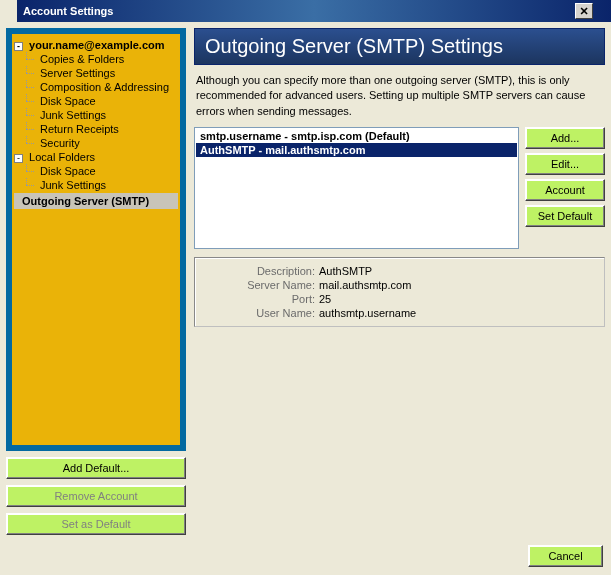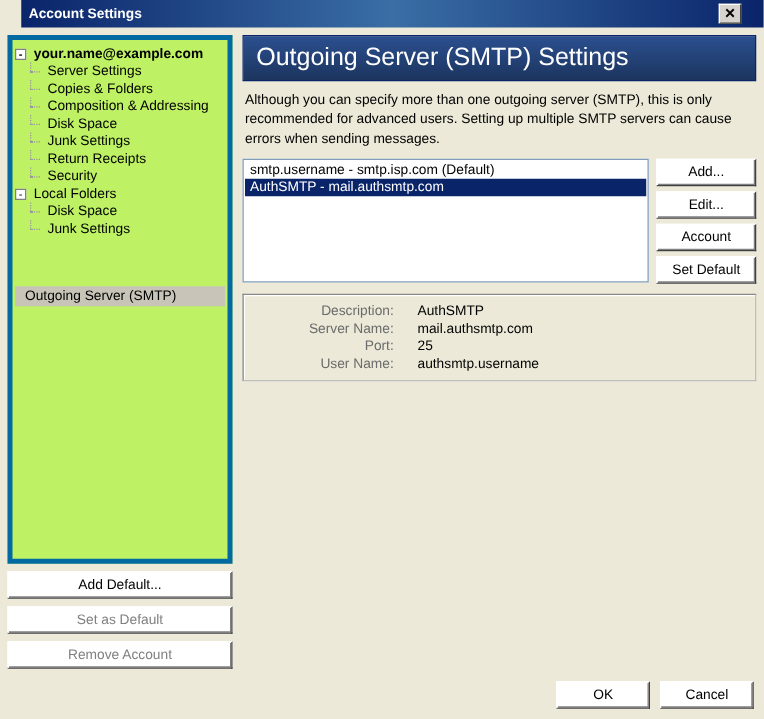--- a/index.html
+++ b/index.html
@@ -47,22 +47,22 @@
     min-height: 0;
   }
   .tree-panel {
     width: 180px;
     display:flex;
     flex-direction:column;
     gap:6px;
   }
   .tree {
     flex:1;
-    background:#bef264;
-    border:4px solid #0369a1;
+    background:#eab308;
+    border:6px solid #0369a1;
     padding: 4px 2px;
     overflow:auto;
   }
   .tree ul { list-style:none; margin:0; padding:0; }
   .tree li { padding: 1px 0 1px 0; white-space:nowrap; }
   .tree .top-item { font-weight:bold; }
   .tree .child { padding-left: 26px; position:relative; font-weight:normal;}
   .tree .child::before {
     content:""; position:absolute; left:12px; top:0; bottom:50%;
     border-left:1px dotted #999;
@@ -74,29 +74,28 @@
   .tree .expander {
     display:inline-block; width:9px; height:9px;
     border:1px solid #808080; background:#fff;
     font-size:9px; line-height:7px; text-align:center;
     margin-right:3px; vertical-align:middle;
   }
   .tree .sel-smtp {
     background:#c8c4b8;
     display:block;
     padding:2px 4px 2px 8px;
-    font-weight:normal;
-    margin-top:38px;
+    font-weight:bold;
   }
   .btn {
     height:22px;
     border:1px solid #fff;
     border-right-color:#404040;
     border-bottom-color:#404040;
-    background:#ffffff;
+    background:#bef264;
     box-shadow: inset -1px -1px #808080, inset 1px 1px #fff;
     font: 11px Tahoma, sans-serif;
     padding:0 8px;
     cursor:pointer;
   }
   .btn:disabled { color:#808080; cursor:default;}
   .btn.full { width:100%; }
   .right-pane {
     flex:1;
     display:flex;
@@ -111,37 +110,38 @@
     font-weight:normal;
     padding:6px 10px;
     border:1px solid #0a246a;
   }
   .desc { color:#000; line-height:1.4; padding:0 2px;}
   .list-row {
     display:flex; gap:6px;
   }
   .smtp-list {
     flex:1;
-    height:99px;
+    height:122px;
     background:#fff;
     border:1px solid #7f9db9;
     padding:1px;
     overflow:auto;
+    font-weight:bold;
   }
   .smtp-list .item { padding:1px 4px; cursor:default; }
   .smtp-list .item.selected { background:#0a246a; color:#fff; }
   .list-buttons { display:flex; flex-direction:column; gap:4px; width:80px;}
   .detail-box {
     border:1px solid #bfbfbf;
     border-top-color:#888; border-left-color:#888;
     background:#ece9d8;
     padding:6px 8px;
     box-shadow: inset 1px 1px #fff;
   }
-  .detail-row { display:flex; gap:19px; padding:1px 0;}
+  .detail-row { display:flex; gap:4px; padding:1px 0;}
   .detail-row .lbl { width:112px; text-align:right; color:#6b6b6b;}
   .footer {
     display:flex; justify-content:flex-end; gap:8px; padding:4px 2px 2px;
   }
   .footer .btn { width:75px; }
 </style>
 </head>
 <body>
 
 <div class="titlebar">
@@ -154,43 +154,43 @@
 <div class="body">
   <div class="main-columns">
 
     <div class="tree-panel">
       <div class="tree">
         <ul>
           <li class="top-item">
             <span class="expander">-</span>
             <span>your.name@example.com</span>
           </li>
+          <li class="child"><span>Copies &amp; Folders</span></li>
           <li class="child"><span>Server Settings</span></li>
-          <li class="child"><span>Copies &amp; Folders</span></li>
           <li class="child"><span>Composition &amp; Addressing</span></li>
           <li class="child"><span>Disk Space</span></li>
           <li class="child"><span>Junk Settings</span></li>
           <li class="child"><span>Return Receipts</span></li>
           <li class="child"><span>Security</span></li>
 
           <li class="top-item" style="font-weight:normal;">
             <span class="expander">-</span>
             <span>Local Folders</span>
           </li>
           <li class="child"><span>Disk Space</span></li>
           <li class="child"><span>Junk Settings</span></li>
 
           <li>
             <span class="sel-smtp">Outgoing Server (SMTP)</span>
           </li>
         </ul>
       </div>
       <button class="btn full">Add Default...</button>
+      <button class="btn full" disabled="">Remove Account</button>
       <button class="btn full" disabled="">Set as Default</button>
-      <button class="btn full" disabled="">Remove Account</button>
     </div>
 
     <div class="right-pane">
       <div class="panel-title">Outgoing Server (SMTP) Settings</div>
       <div class="desc">Although you can specify more than one outgoing server (SMTP), this is only recommended for advanced users. Setting up multiple SMTP servers can cause errors when sending messages.</div>
 
       <div class="list-row">
         <div class="smtp-list">
           <div class="item">smtp.username - smtp.isp.com (Default)</div>
           <div class="item selected">AuthSMTP - mail.authsmtp.com</div>
@@ -220,16 +220,15 @@
           <span class="lbl">User Name:</span>
           <span>authsmtp.username</span>
         </div>
       </div>
 
       <div style="flex:1"></div>
     </div>
   </div>
 
   <div class="footer">
-    <button class="btn">OK</button>
     <button class="btn">Cancel</button>
   </div>
 </div>
 
 </body></html>

